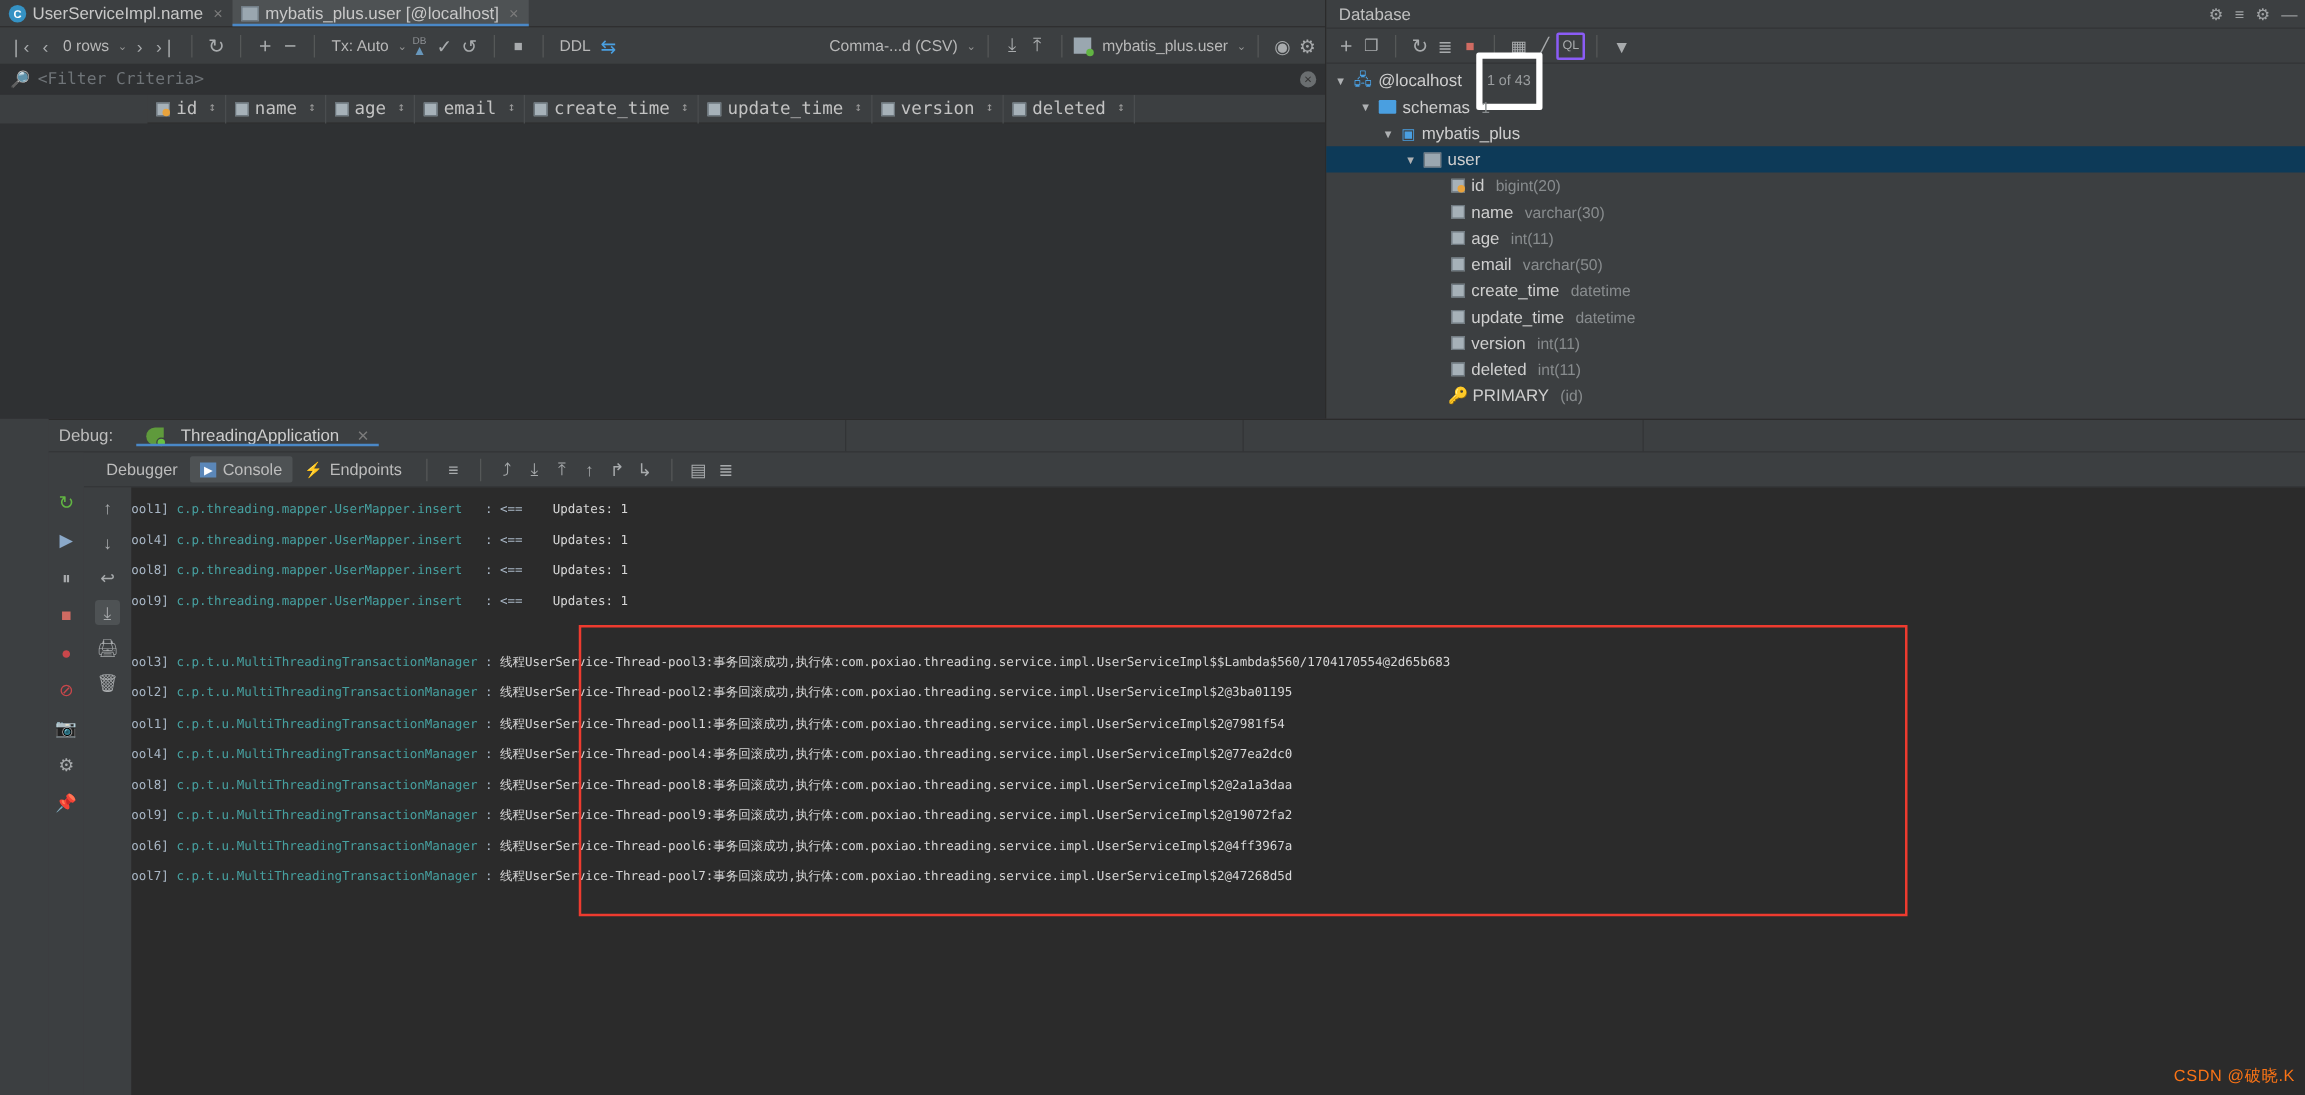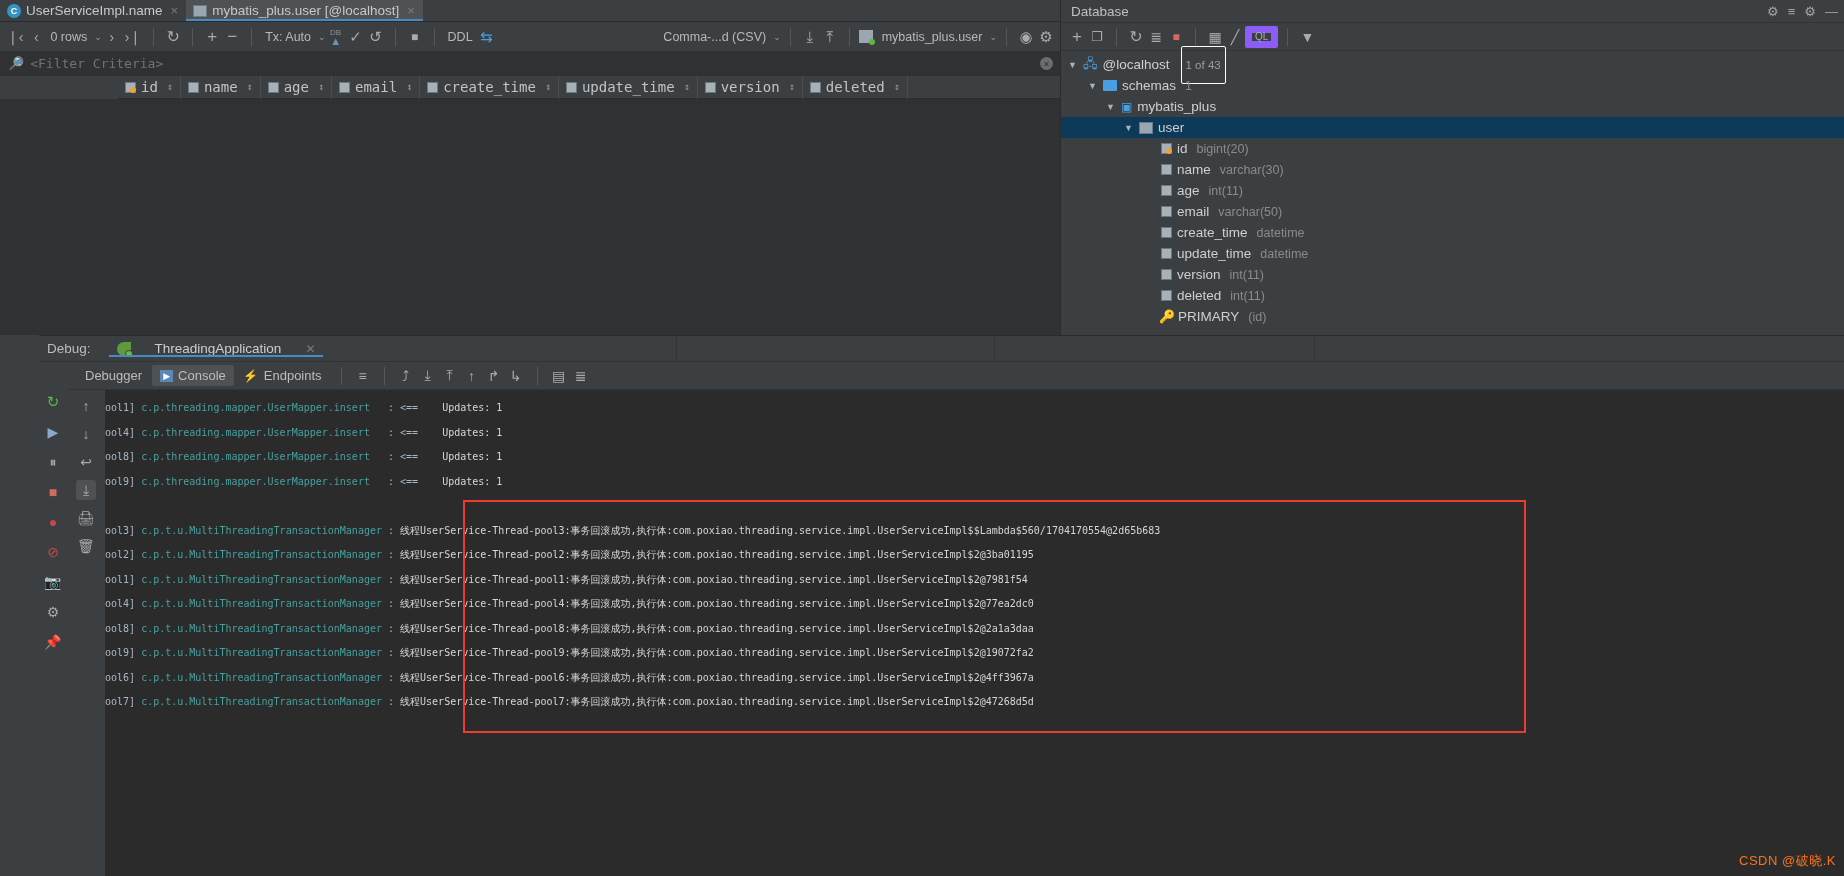--- a/index.html
+++ b/index.html
@@ -112,36 +112,36 @@
   }
   .db-tree { padding-top: 3px; font-size: 13.5px; }
   .tnode {
     display: flex; align-items: center; height: 21px; gap: 5px;
     white-space: nowrap; color: #cfcfcf; cursor: default;
   }
   .tnode.sel { background: #0d3a58; }
   .twist { color: #aeb1b3; font-size: 9px; width: 11px; text-align: center; flex:none;}
   .ttype { color: #888c8e; font-size: 12.5px; margin-left: 4px; }
   .count-badge {
-    border: 1px solid #ffffff; border-radius: 2px; color: #9a9d9f;
+    border: 5px solid #ffffff; border-radius: 2px; color: #9a9d9f;
     font-size: 11.5px; padding: 12px 4px; margin-left: 6px;
   }
 
   
   .debugwin {
     position: absolute; left: 0; top: 335px; width: 1844px; height: 541px;
     background: #3c3f41; border-top: 1px solid #2b2b2b; margin-left: 39px;
   }
   .debug-header {
     height: 26px; display: flex; align-items: center;
     border-bottom: 1px solid #323436; position: relative;
   }
   .debug-label { font-size: 13.5px; color: #bcbcbc; padding-left: 8px; }
   .debug-runtab {
-    display: flex; align-items: center; gap: 24px; margin-left: 18px;
+    display: flex; align-items: center; gap: 14px; margin-left: 18px;
     height: 16px; padding: 0 8px; font-size: 13.5px; color: #cdcdcd;
     position: relative;
   }
   .debug-runtab::after {
     content:""; position:absolute; left:0; right:0; bottom:0; height:2px; background:#4a88c7;
   }
   .leaf-ico {
     width: 14px; height: 14px; border-radius: 50% 0 50% 50%;
     background: #5f9a3c; position: relative; flex:none;
   }
@@ -325,21 +325,21 @@
     <div class="db-toolbar">
       <span class="tb-btn" style="font-size:17px">+</span>
       <span class="tb-btn" style="font-size:13px">❐</span>
       <span class="sep"></span>
       <span class="tb-btn" style="font-size:16px">↻</span>
       <span class="tb-btn" style="font-size:14px">≣</span>
       <span class="tb-btn" style="font-size:12px;color:#d06b62">■</span>
       <span class="sep"></span>
       <span class="tb-btn" style="font-size:14px">▦</span>
       <span class="tb-btn" style="font-size:14px">╱</span>
-      <span class="tb-btn" style="font-size:10px;border:7px solid #8b5cf6;border-radius:2px;padding:1px 3px">QL</span>
+      <span class="tb-btn" style="font-size:10px;border:2px solid #8b5cf6;border-radius:2px;padding:1px 3px">QL</span>
       <span class="sep"></span>
       <span class="tb-btn" style="font-size:14px">▼</span>
     </div>
     <div class="db-tree">
       <div class="tnode" style="padding-left:6px">
         <span class="twist">▼</span>
         <span class="icon" style="color:#4a9fe0;font-size:13px">🖧</span>
         <span>@localhost</span>
         <span class="count-badge">1 of 43</span>
       </div>

